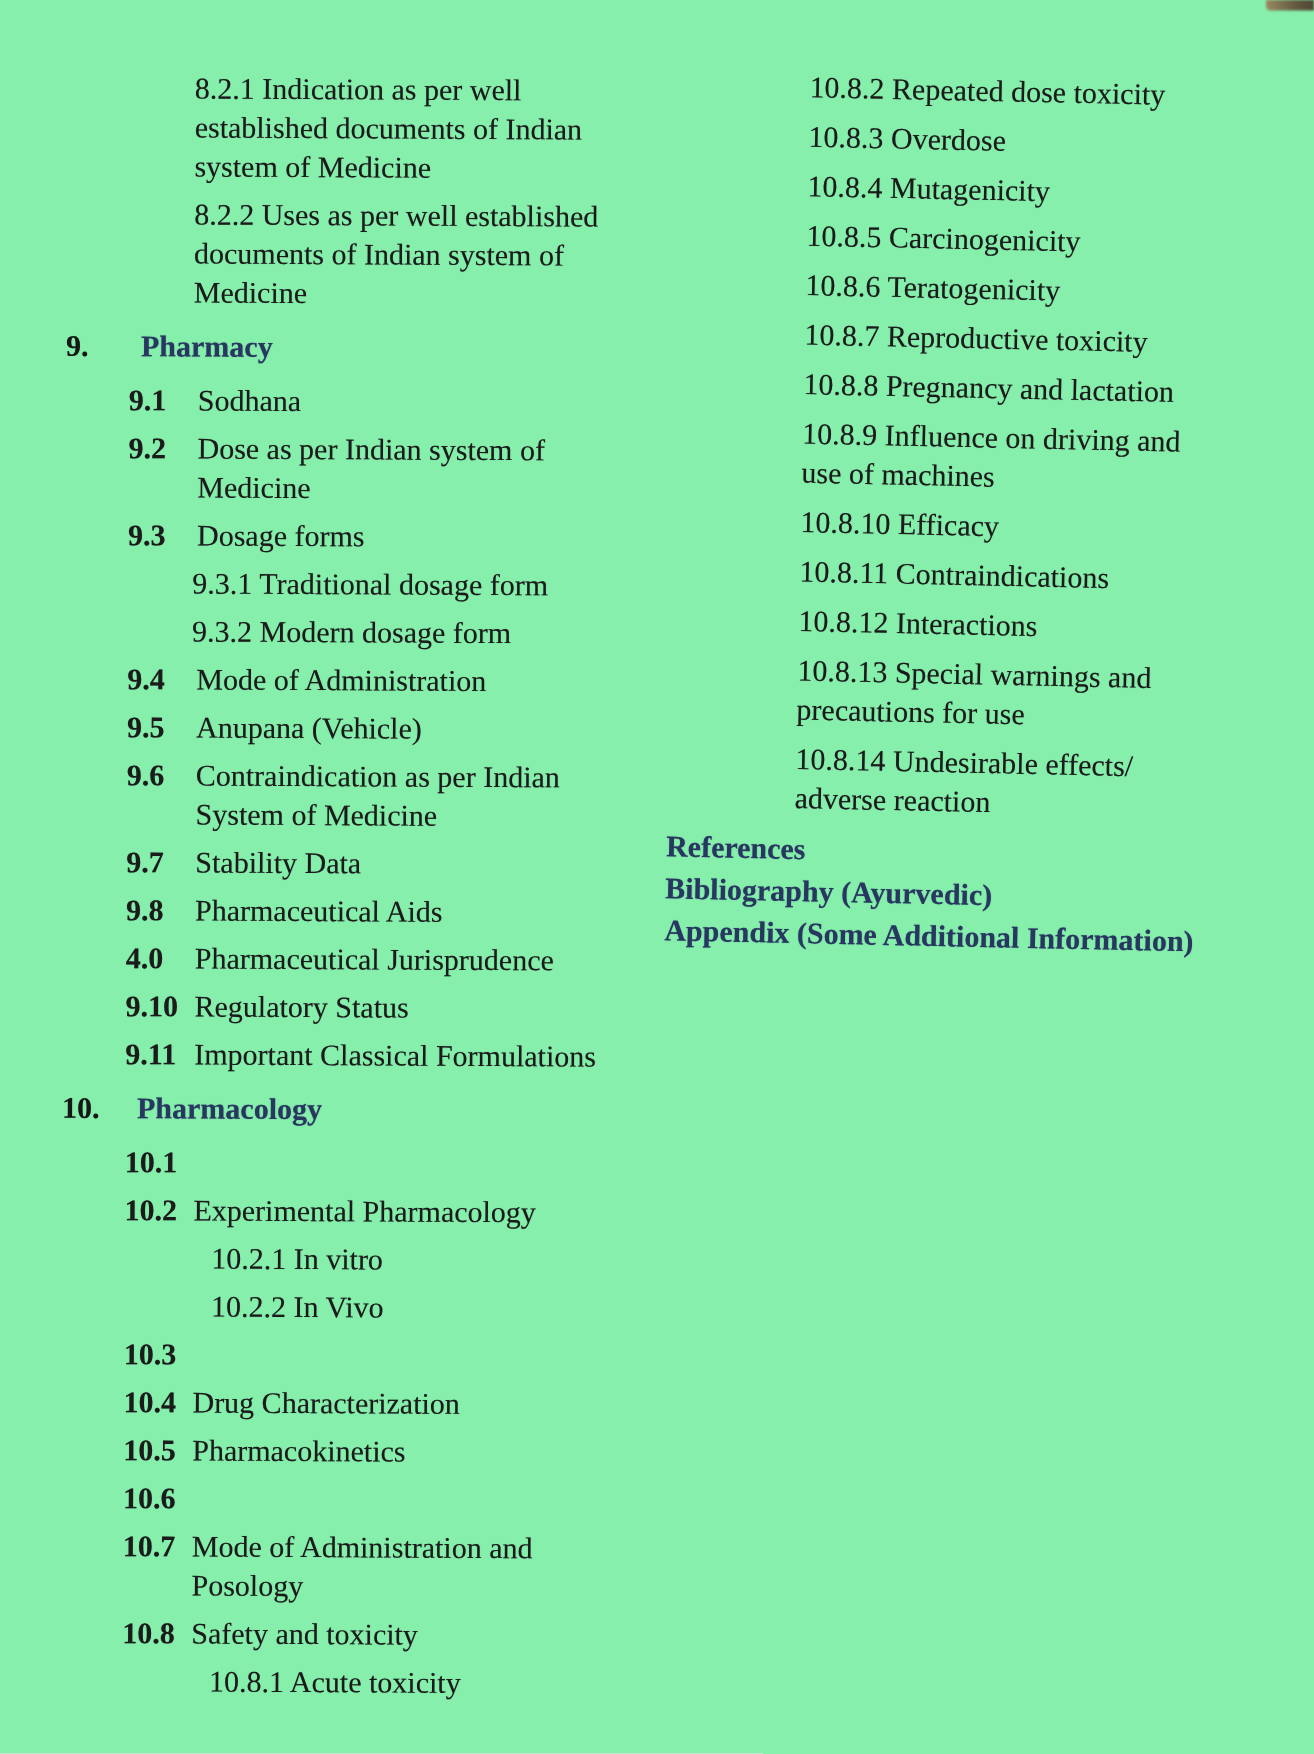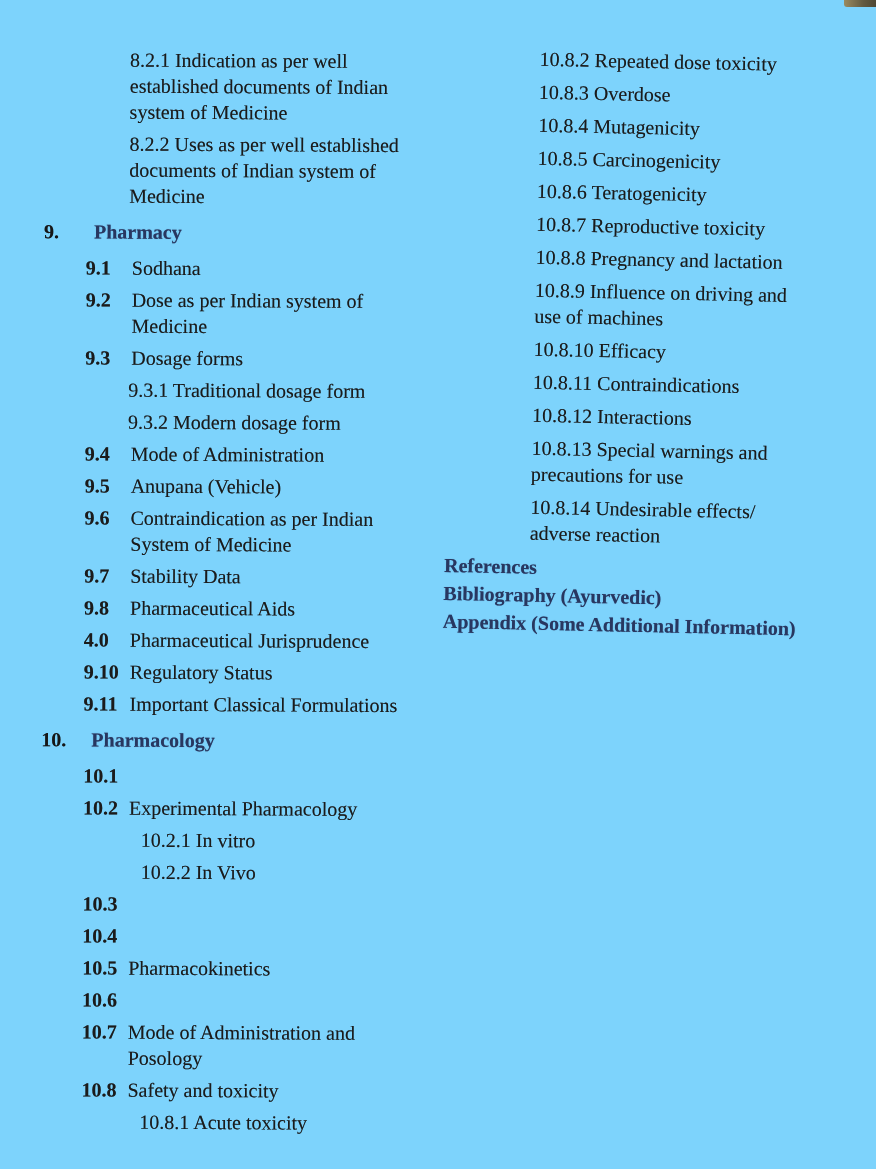--- a/index.html
+++ b/index.html
@@ -1,19 +1,19 @@
 <!DOCTYPE html>
 <html><head>
 <meta charset="utf-8">
 <style>
   html,body{margin:0;padding:0;background:#e9e9e9;}
   .page{
     position:relative;
     width:876px;height:1169px;
-    background:#7dd3fc;
+    background:#86efac;
     font-family:"Liberation Serif","DejaVu Serif",serif;
     color:#1b1b1b;
     overflow:hidden;
     box-sizing:border-box;
   }
   .scan-smudge{
     position:absolute;top:0;right:0;width:32px;height:7px;
     background:linear-gradient(90deg,#9a8a60,#635a41 60%,#4e4733);
     filter:blur(0.6px);
     border-bottom-left-radius:3px;
@@ -176,20 +176,21 @@
       <span class="num">10.2.2</span>
       <span class="txt">In Vivo</span>
     </div>
 
     <div class="entry sub2">
       <span class="num">10.3</span>
     </div>
 
     <div class="entry sub2">
       <span class="num">10.4</span>
+      <span class="lbl">Drug Characterization</span>
     </div>
 
     <div class="entry sub2">
       <span class="num">10.5</span>
       <span class="lbl">Pharmacokinetics</span>
     </div>
 
     <div class="entry sub2">
       <span class="num">10.6</span>
     </div>

